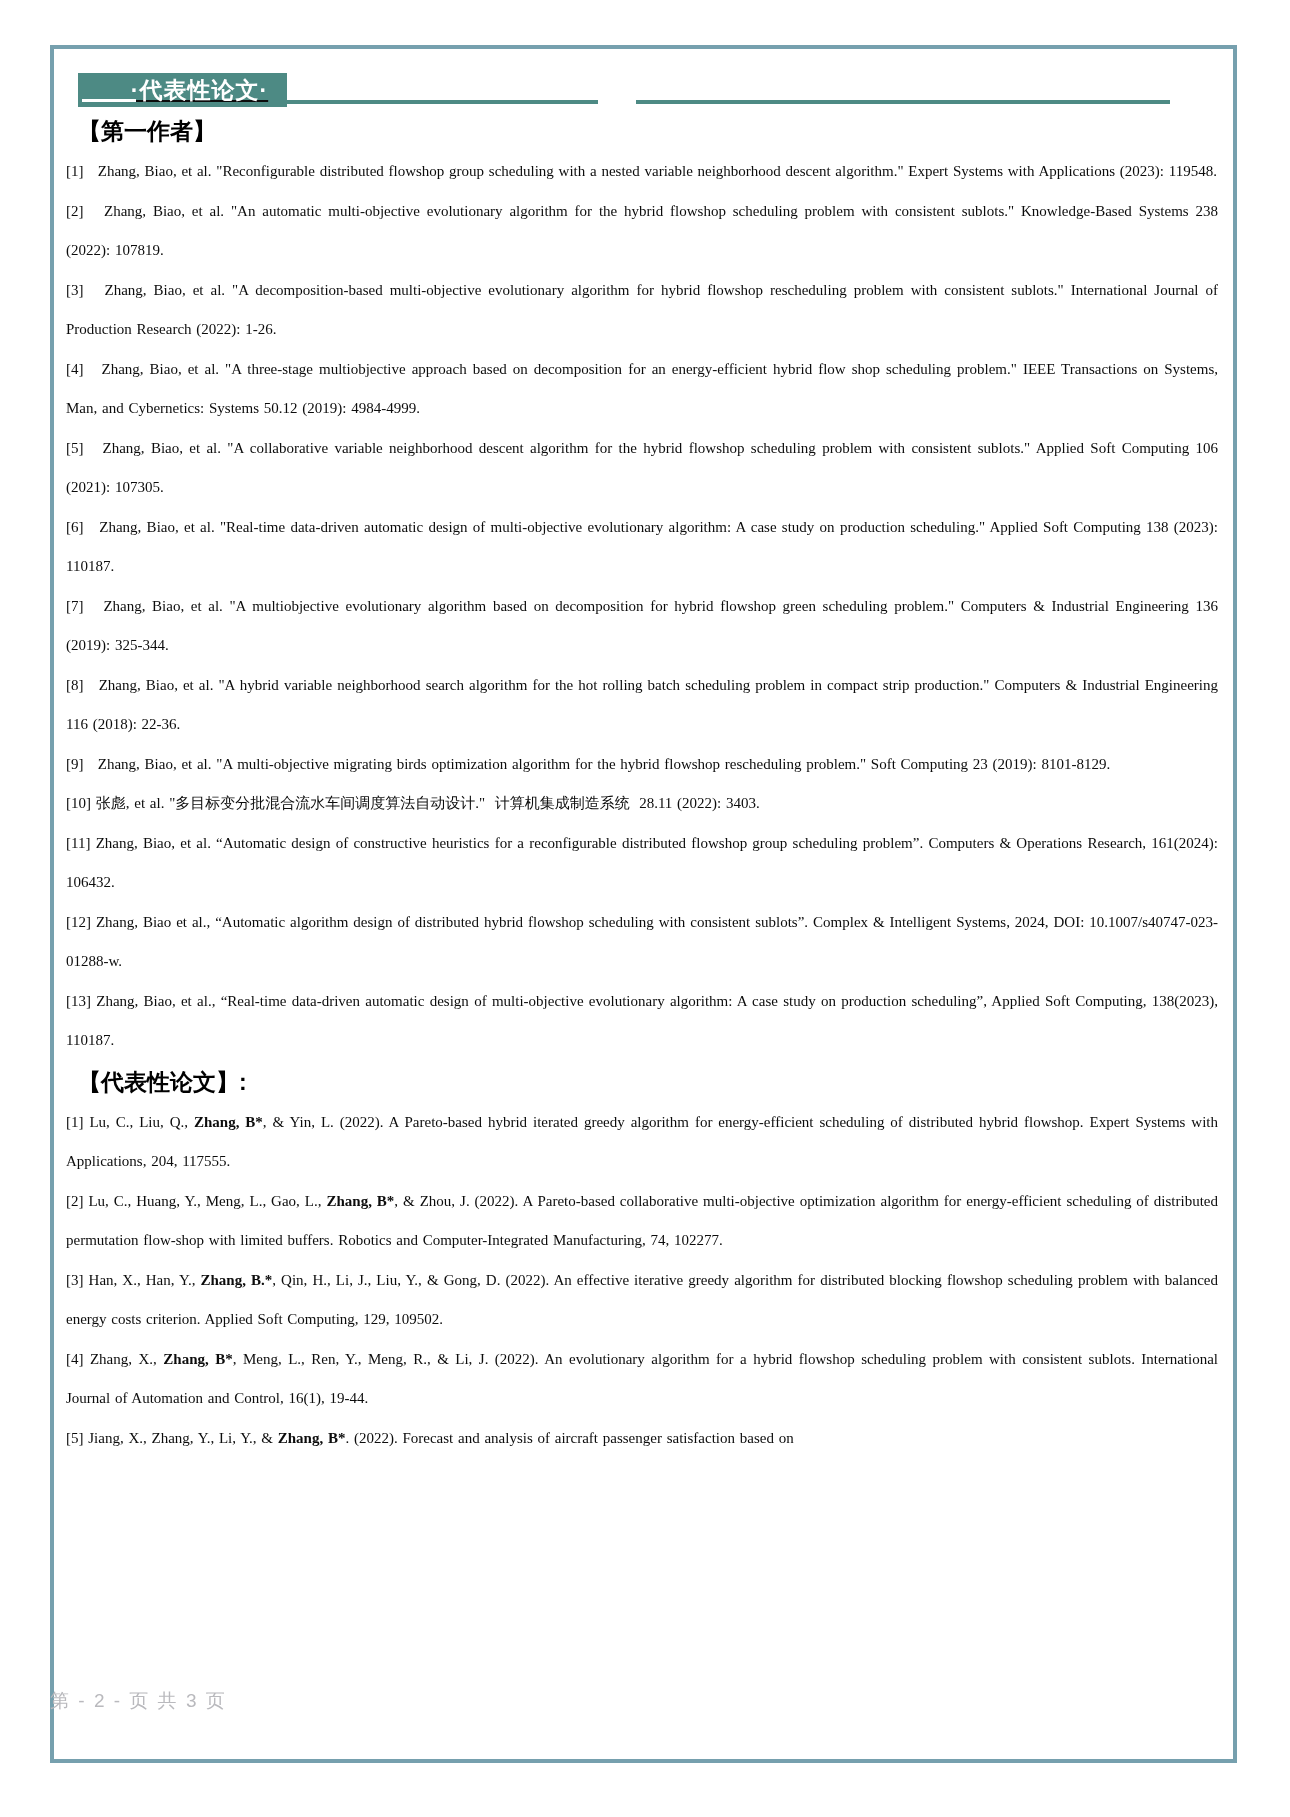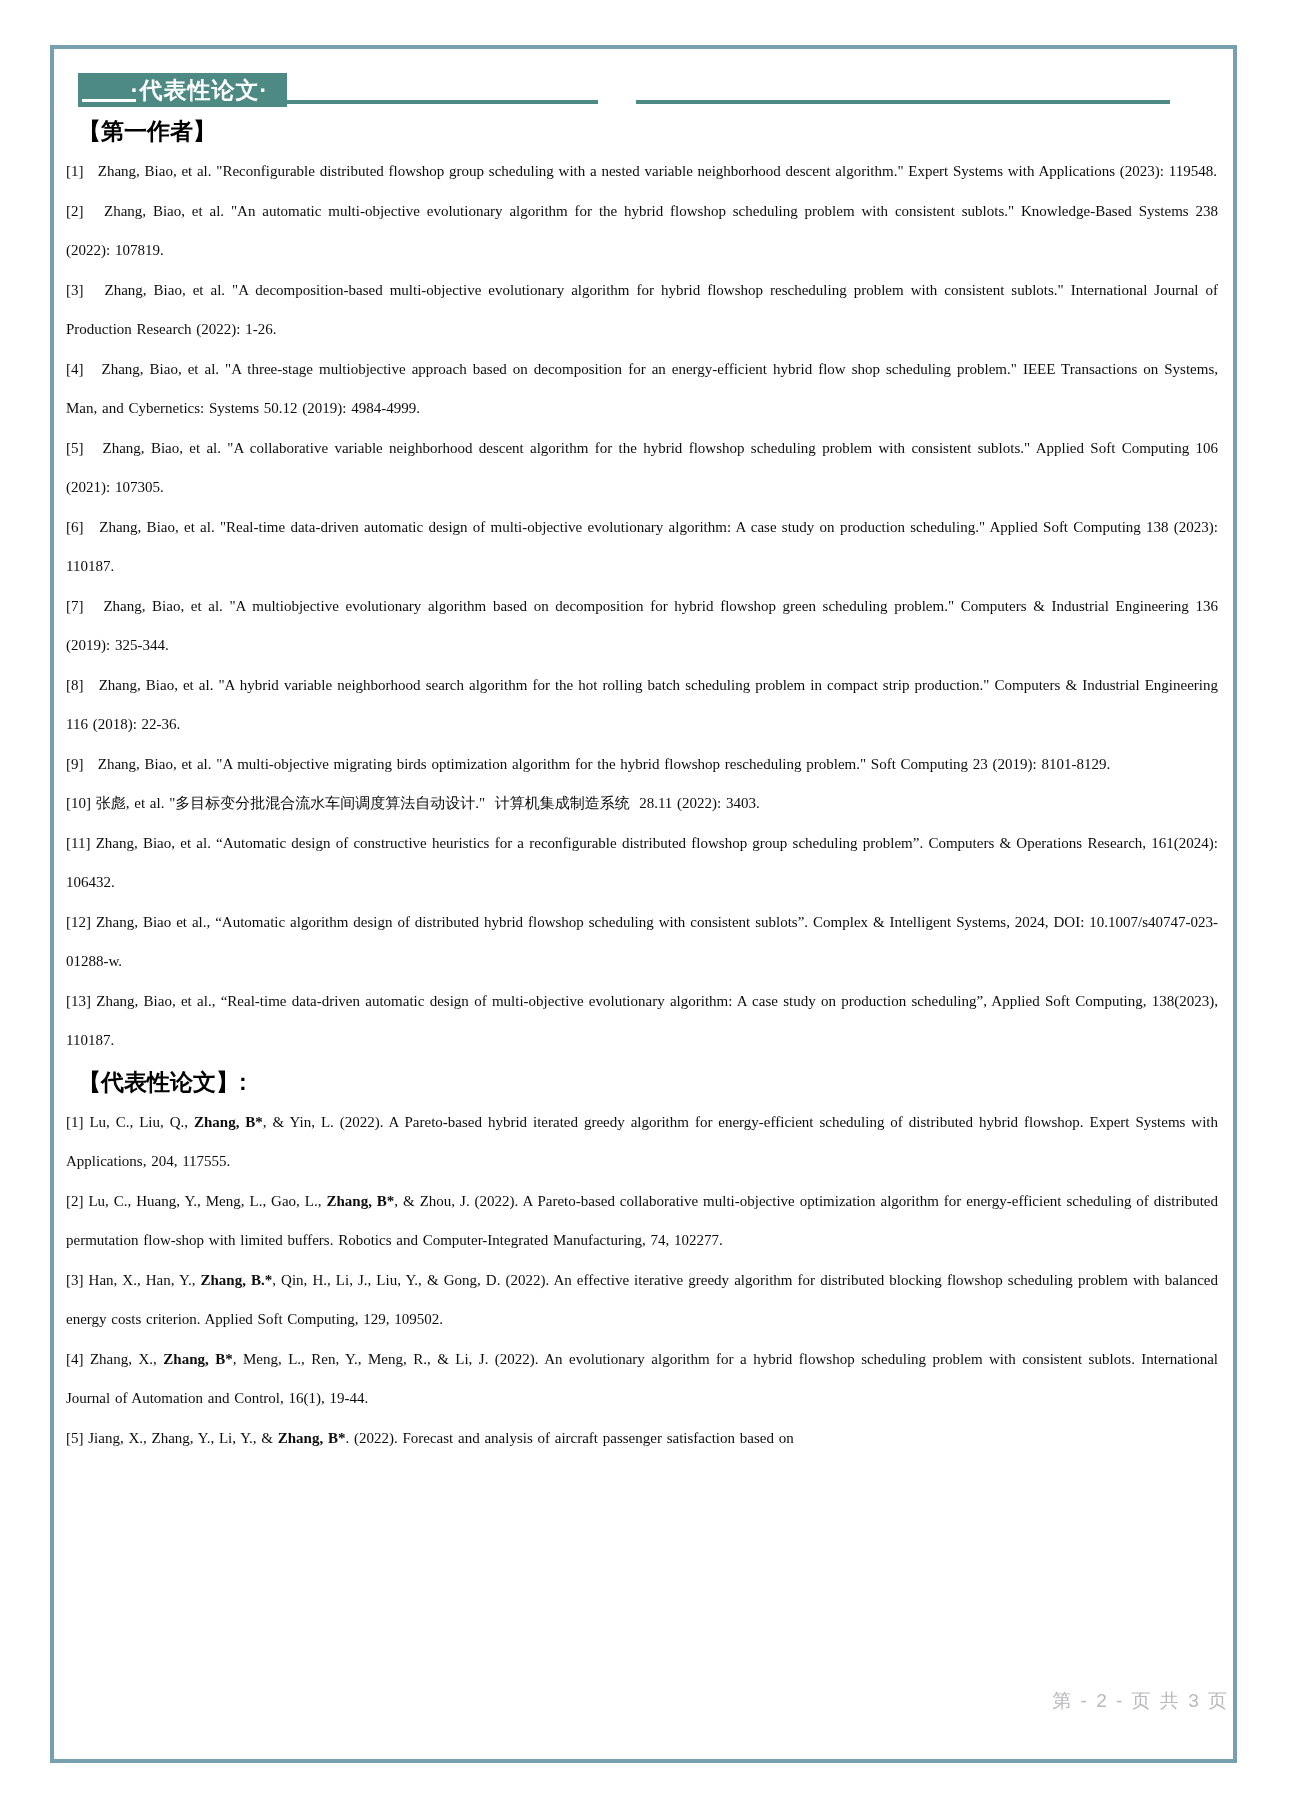--- a/index.html
+++ b/index.html
@@ -1,34 +1,34 @@
 <!DOCTYPE html>
 <html><head>
 <meta charset="utf-8">
 <style>
   html,body{margin:0;padding:0;background:#ffffff;}
   #page{position:relative;width:1290px;height:1817px;background:#ffffff;overflow:hidden;
         font-family:"Liberation Serif","DejaVu Serif",serif;color:#0c0c0c;}
   #frame{position:absolute;left:50px;top:45px;width:1179px;height:1710px;
          border:4px solid var(--frame,#76a0ae);background:transparent;}
   #header-box{position:absolute;left:78px;top:73px;width:209px;height:34px;
-              background:var(--teal,#4d8a84);display:flex;align-items:center;justify-content:center;}
+              background:var(--teal,#4d8a84);display:flex;align-items:center;justify-content:center;text-decoration:underline;}
   #header-dash{position:absolute;left:4px;bottom:5px;width:54px;height:3px;background:#ffffff;}
   #header-title{font-family:"Liberation Sans","DejaVu Sans",sans-serif;font-weight:bold;
                 font-size:23px;color:#ffffff;letter-spacing:1px;padding-left:34px;white-space:nowrap;}
   .hline{position:absolute;top:100px;height:4px;background:var(--teal,#4d8a84);}
   #hline-1{left:287px;width:311px;}
   #hline-2{left:636px;width:534px;}
   #content{position:absolute;left:66px;top:110px;width:1152px;}
   .sec-heading{font-family:"Liberation Sans","DejaVu Sans",sans-serif;font-weight:bold;
                font-size:23px;line-height:42px;color:#000;padding-left:12px;}
   .ref{margin:0;font-size:15px;line-height:39.5px;text-align:justify;text-justify:inter-word;
        word-spacing:1px;}
   .ref b{font-weight:bold;}
-  #footer{position:absolute;left:50px;top:1688px;width:1179px;text-align:right;
+  #footer{position:absolute;left:50px;top:1688px;width:1179px;text-align:left;
           font-family:"Liberation Sans","DejaVu Sans",sans-serif;
           font-size:19px;color:var(--footer,#b9b9bd);letter-spacing:2px;}
 </style>
 </head>
 <body>
 
 <div id="page" style="--teal: #4d8a84; --frame: #76a0ae; --footer: #b9b9bd;">
   <div id="frame"></div>
 
   <div id="hline-1" class="hline"></div>

